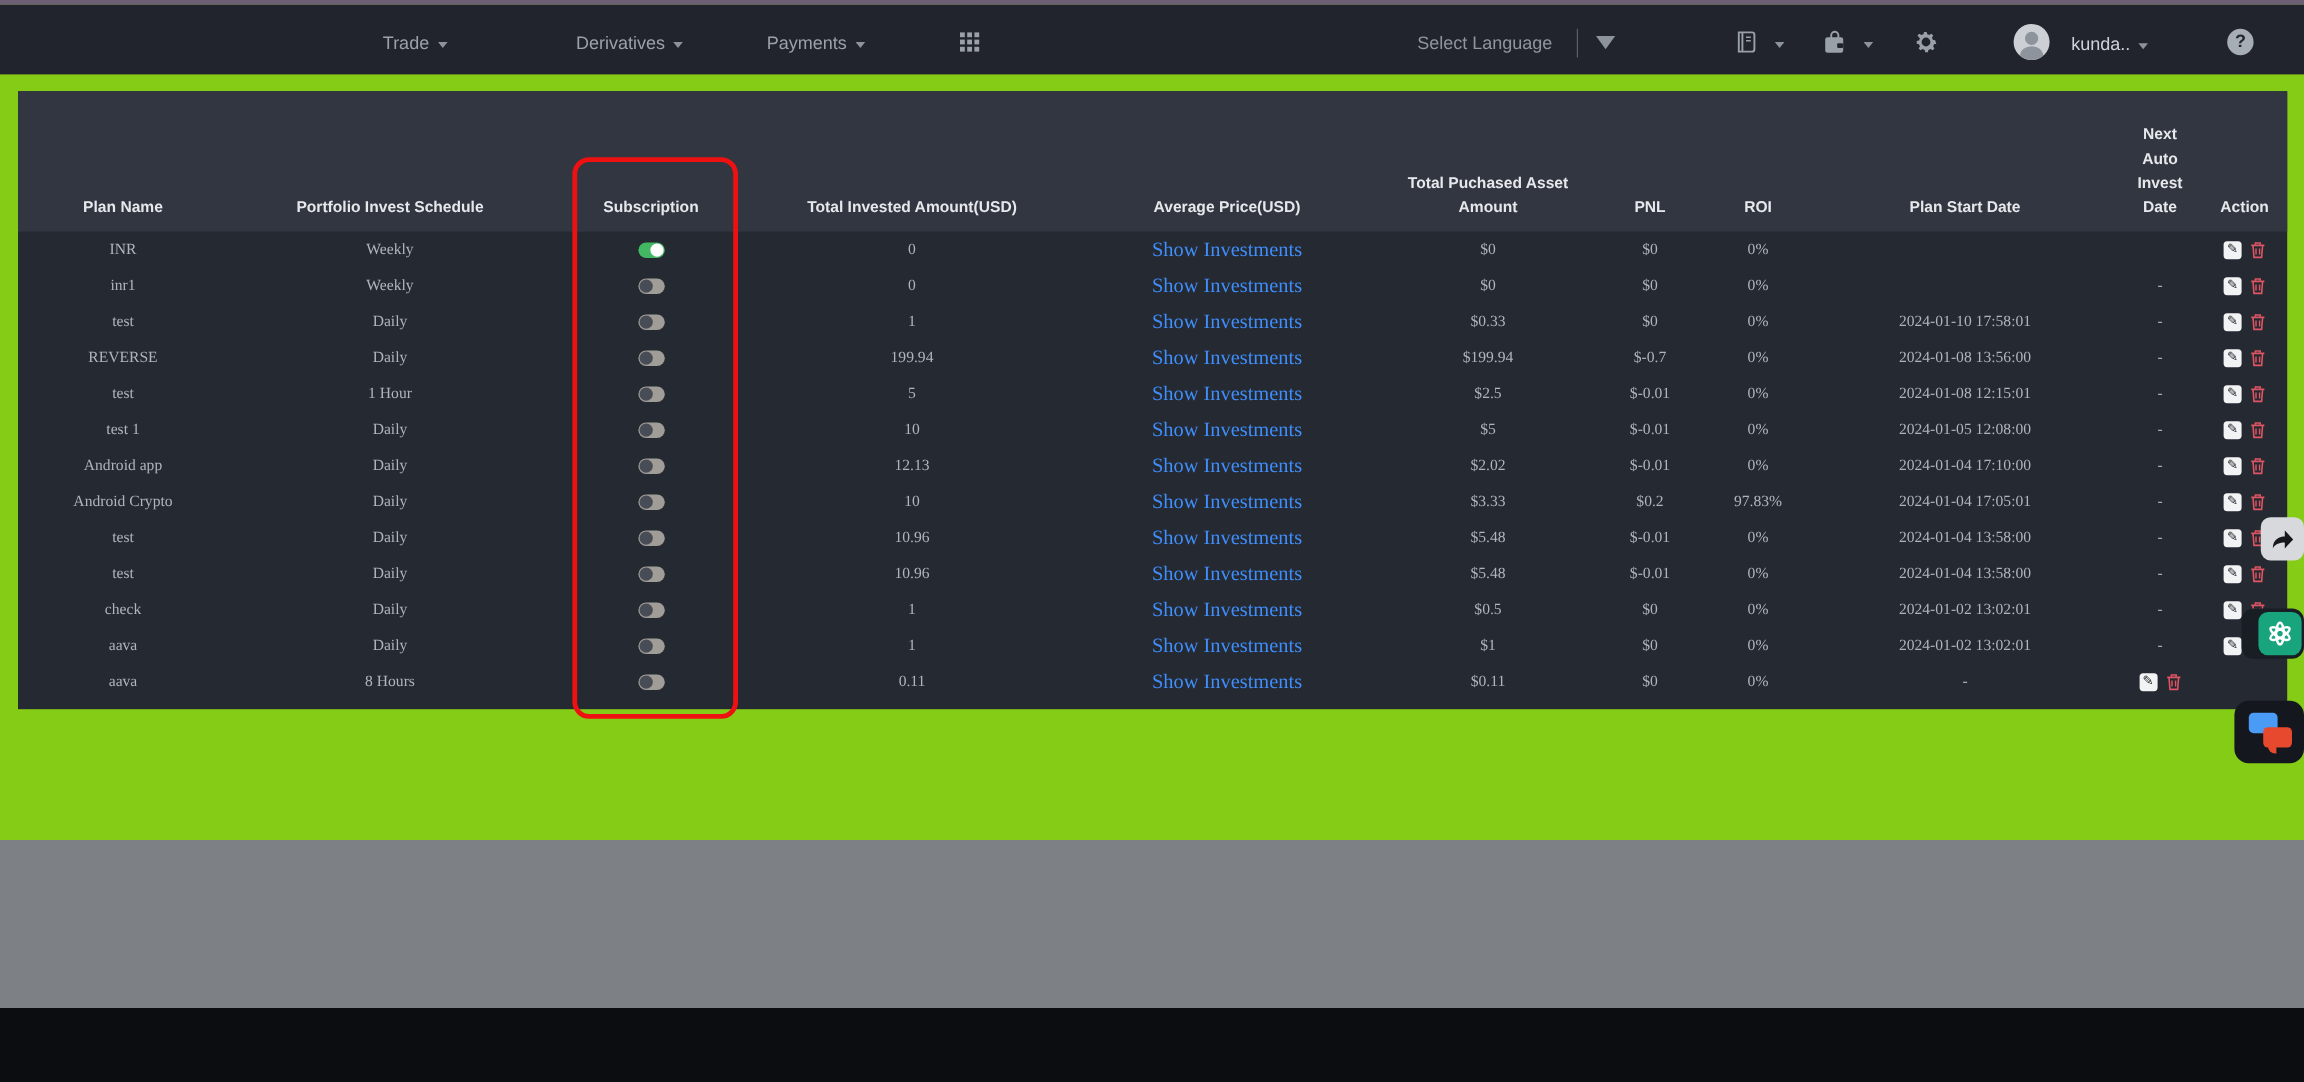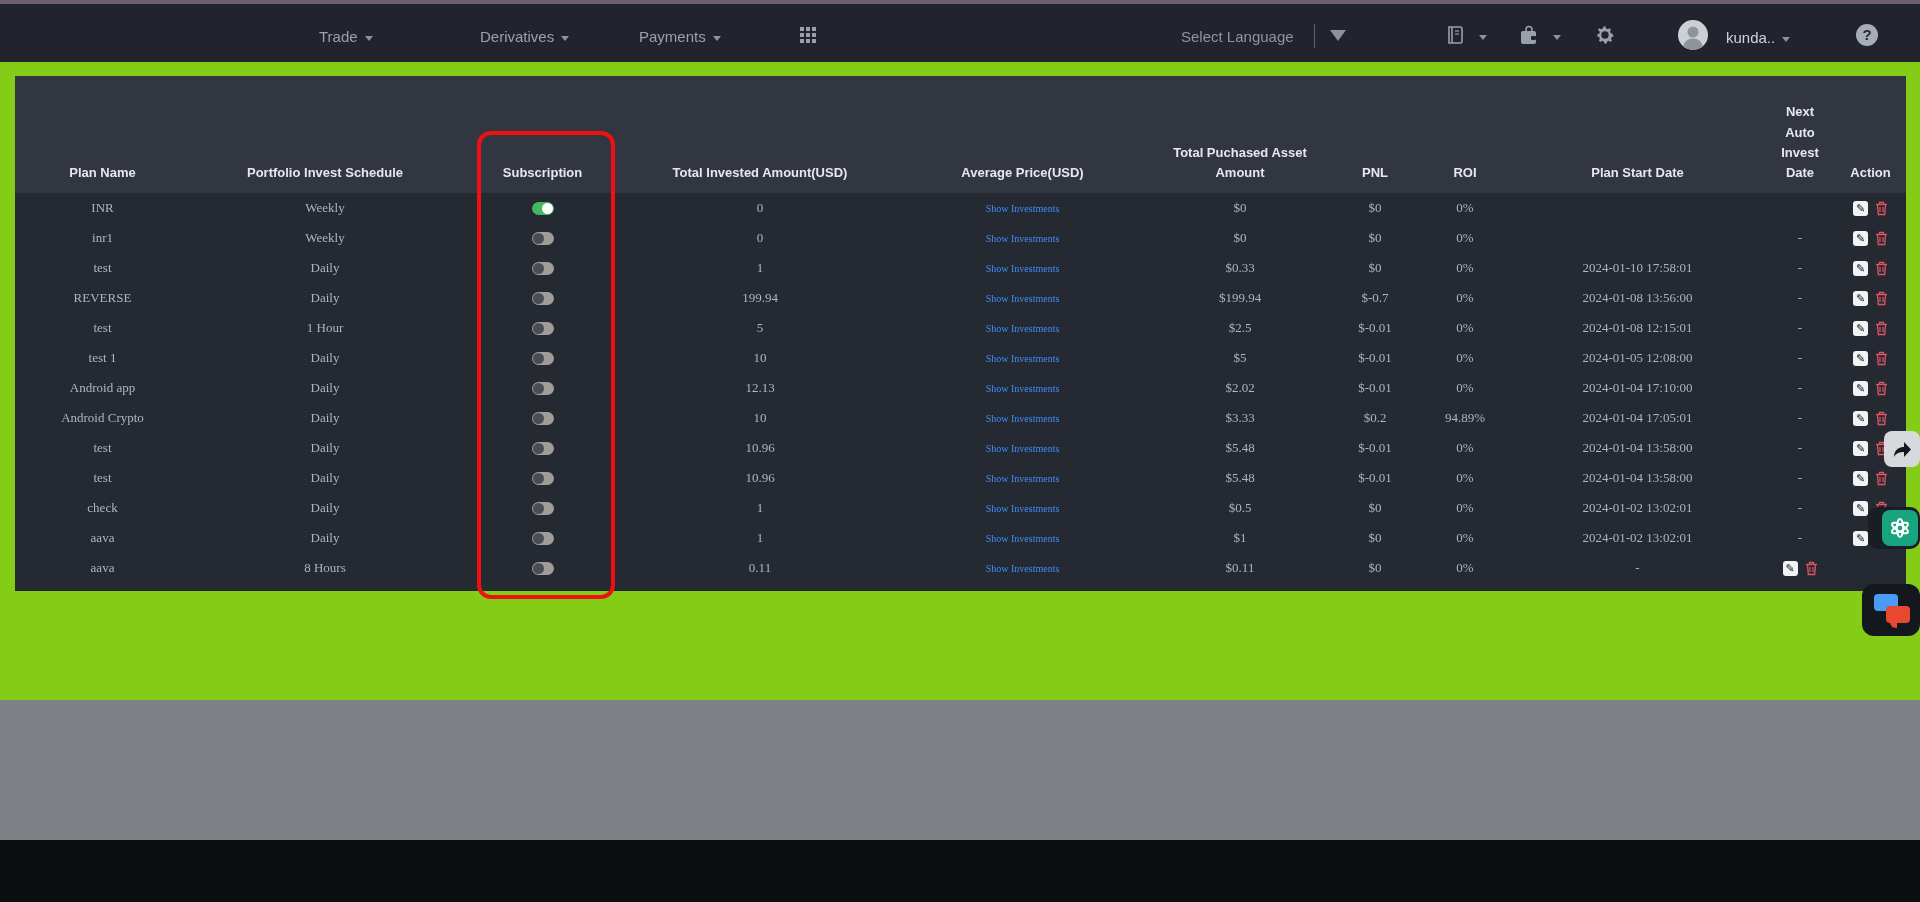--- a/index.html
+++ b/index.html
@@ -27,21 +27,21 @@
 
   
   #panel{left:15px;top:76px;width:1891px;height:515px;background:#252931;}
   .grid11{display:grid;grid-template-columns:175px 270px 165px 270px 255px 180px 90px 90px 255px 70px 71px;}
   #thead{position:absolute;left:0;top:0;width:1891px;height:117px;background:#323641;}
   #thead .hc{display:flex;align-items:flex-end;justify-content:center;text-align:center;
     padding-bottom:10px;font-size:13px;font-weight:bold;color:#e6e8eb;line-height:1.55;}
   #rows{position:absolute;left:0;top:117px;width:1891px;font-family:Liberation Serif, serif;}
   .trow{height:30px;align-items:center;font-size:13px;color:#b0b4bc;}
   .trow>div{display:flex;align-items:center;justify-content:center;height:30px;}
-  .link{color:#3f8efc;font-size:10px;cursor:pointer;}
+  .link{color:#3f8efc;font-size:17px;cursor:pointer;}
   .toggle{position:relative;width:22px;height:13px;border-radius:7px;cursor:pointer;}
   .toggle.on{background:#43b863;}
   .toggle.off{background:#a09d99;}
   .toggle .knob{position:absolute;top:1px;width:11px;height:11px;border-radius:50%;}
   .toggle.on .knob{right:1px;background:#ffffff;}
   .toggle.off .knob{left:1px;background:#484c55;}
   .act{display:flex;gap:7px;align-items:center;}
   .edit-ic{width:15px;height:15px;background:#f2f3f5;border-radius:3px;color:#15171c;
     font-size:11px;line-height:15px;text-align:center;cursor:pointer;}
   
@@ -352,21 +352,21 @@
       <span class="toggle off">
               <span class="knob"></span>
             </span>
     </div>
     <div>10</div>
     <div>
             <span class="link">Show Investments</span>
           </div>
     <div>$3.33</div>
     <div>$0.2</div>
-    <div>94.89%</div>
+    <div>97.83%</div>
     <div>2024-01-04 17:05:01</div>
     <div>-</div>
     <div>
       <span class="act">
         <span class="edit-ic">✎</span>
         <svg width="13" height="15" viewBox="0 0 13 15" style="cursor:pointer">
           <path d="M1 3.5 h11" stroke="#e05563" stroke-width="1.4"></path>
           <path d="M4.5 3 v-1.5 h4 v1.5" fill="none" stroke="#e05563" stroke-width="1.3"></path>
           <path d="M2.5 3.5 l0.8 10 h6.4 l0.8 -10" fill="none" stroke="#e05563" stroke-width="1.3"></path>
           <path d="M5 6 v5 M8 6 v5" stroke="#e05563" stroke-width="1.2"></path>

